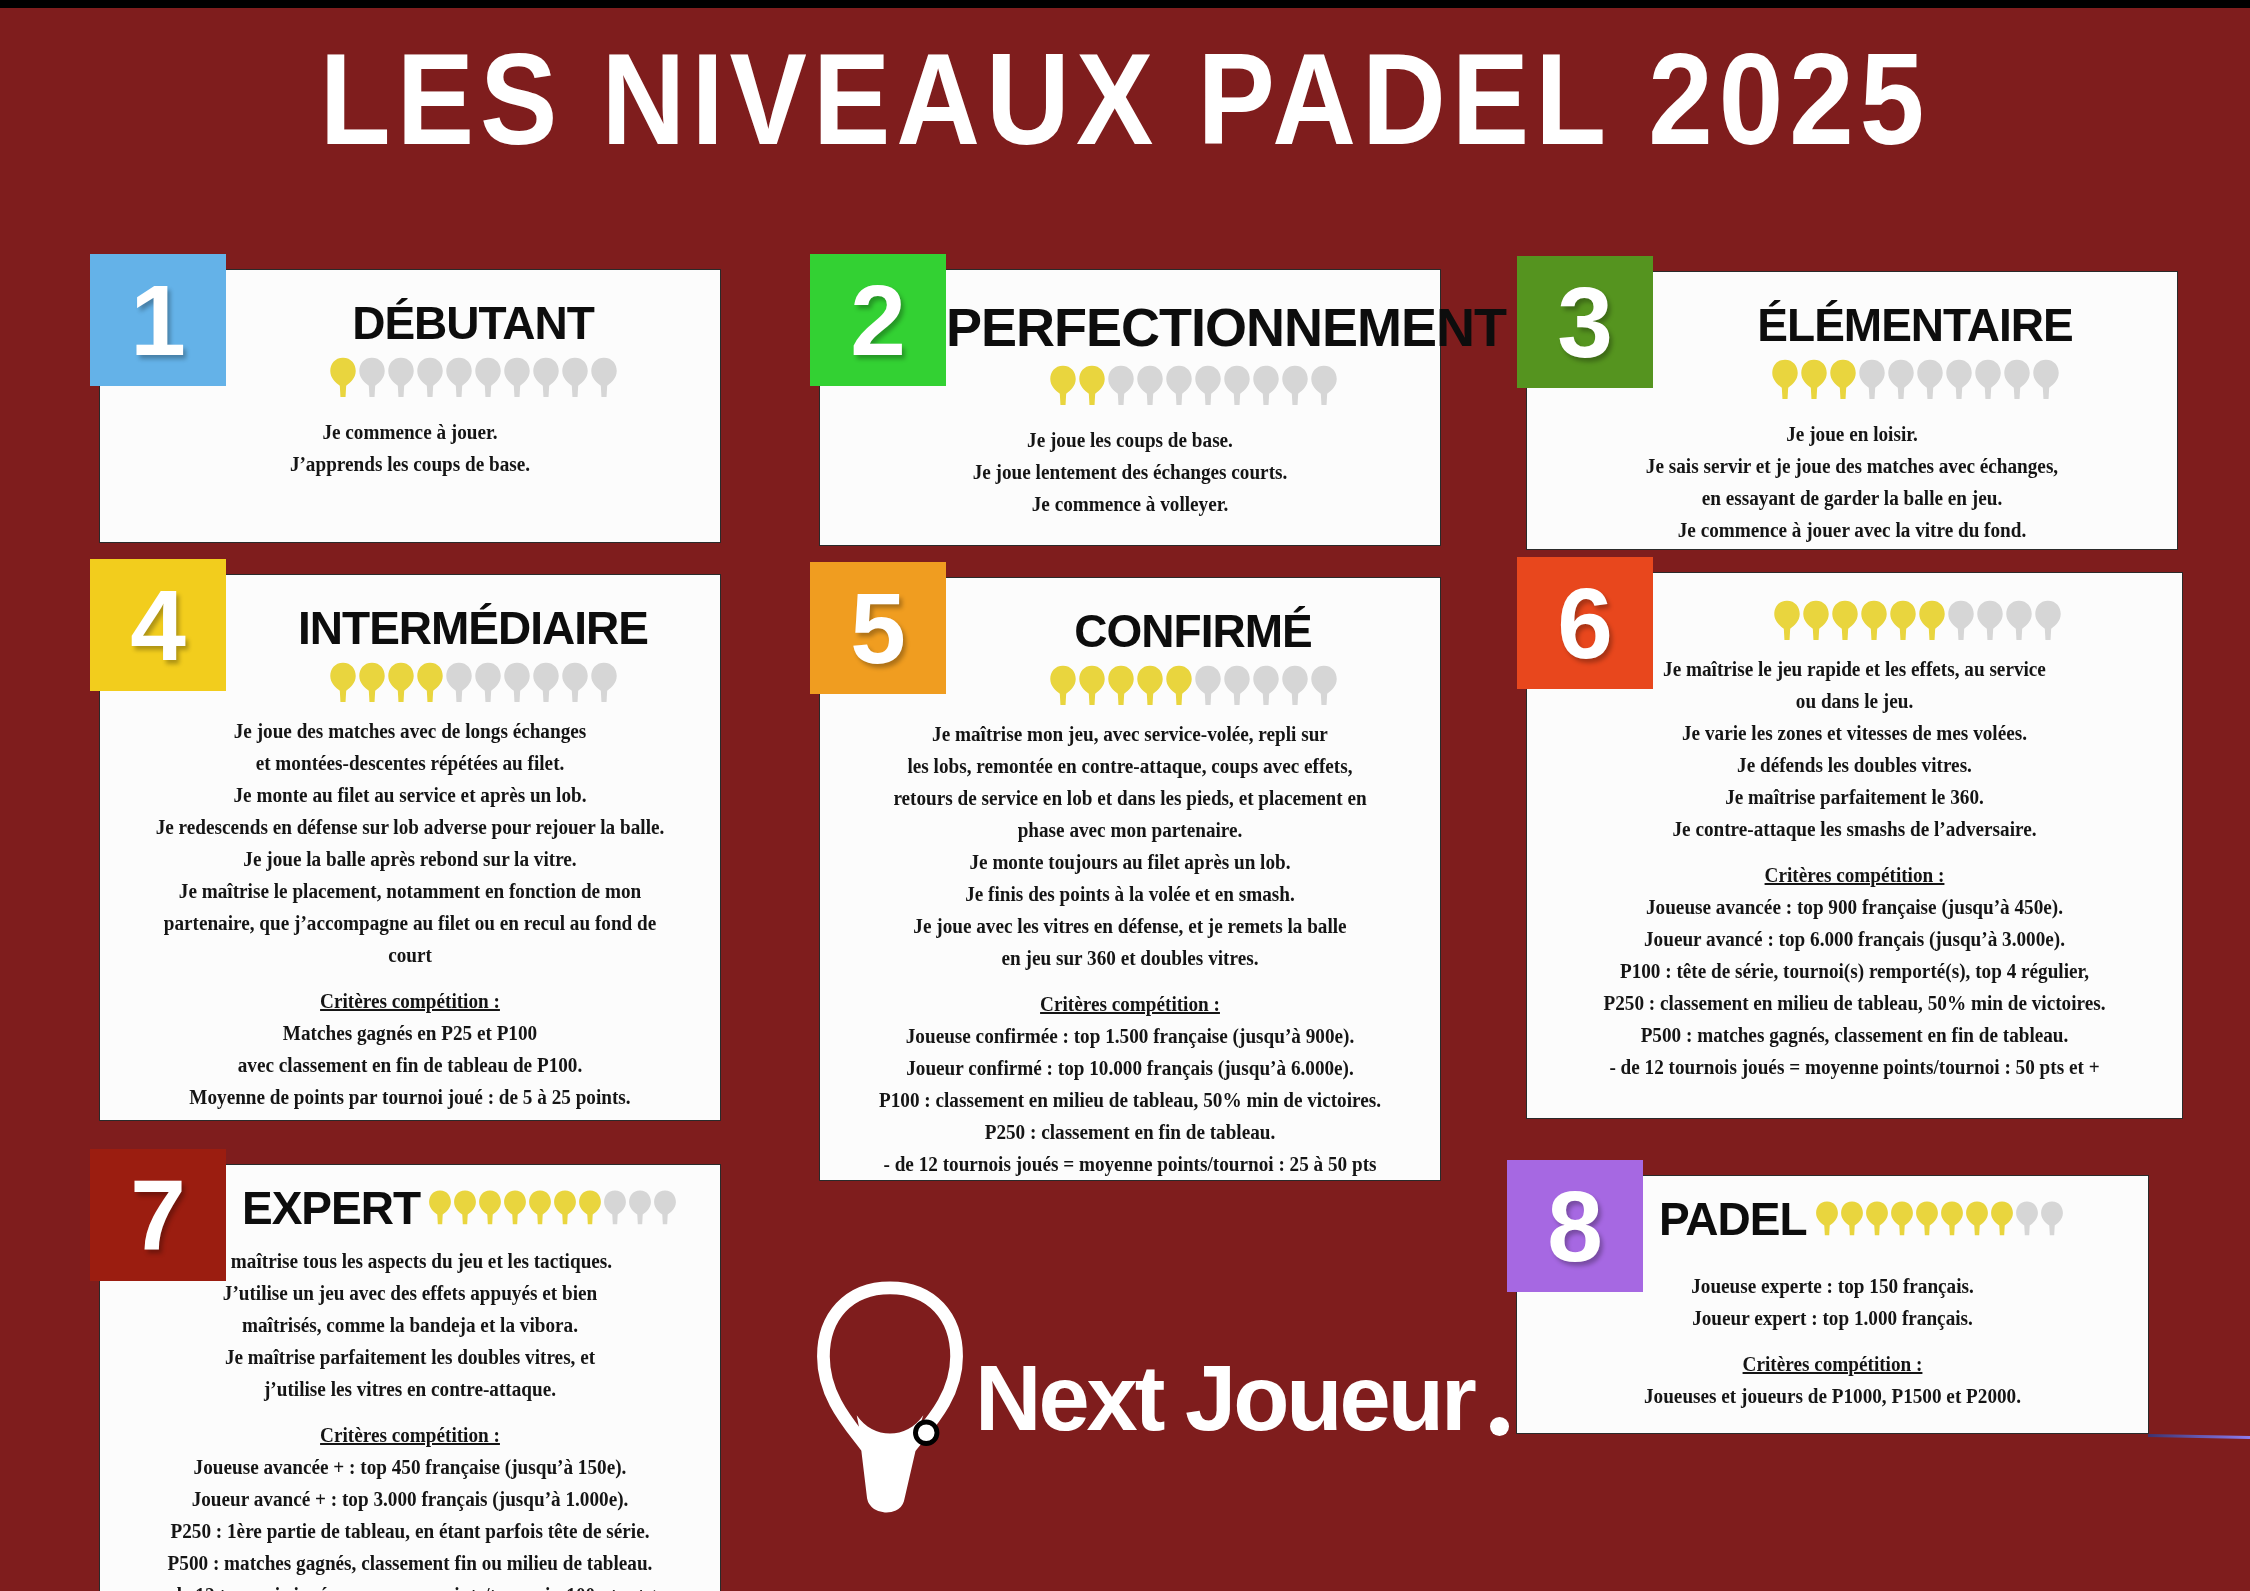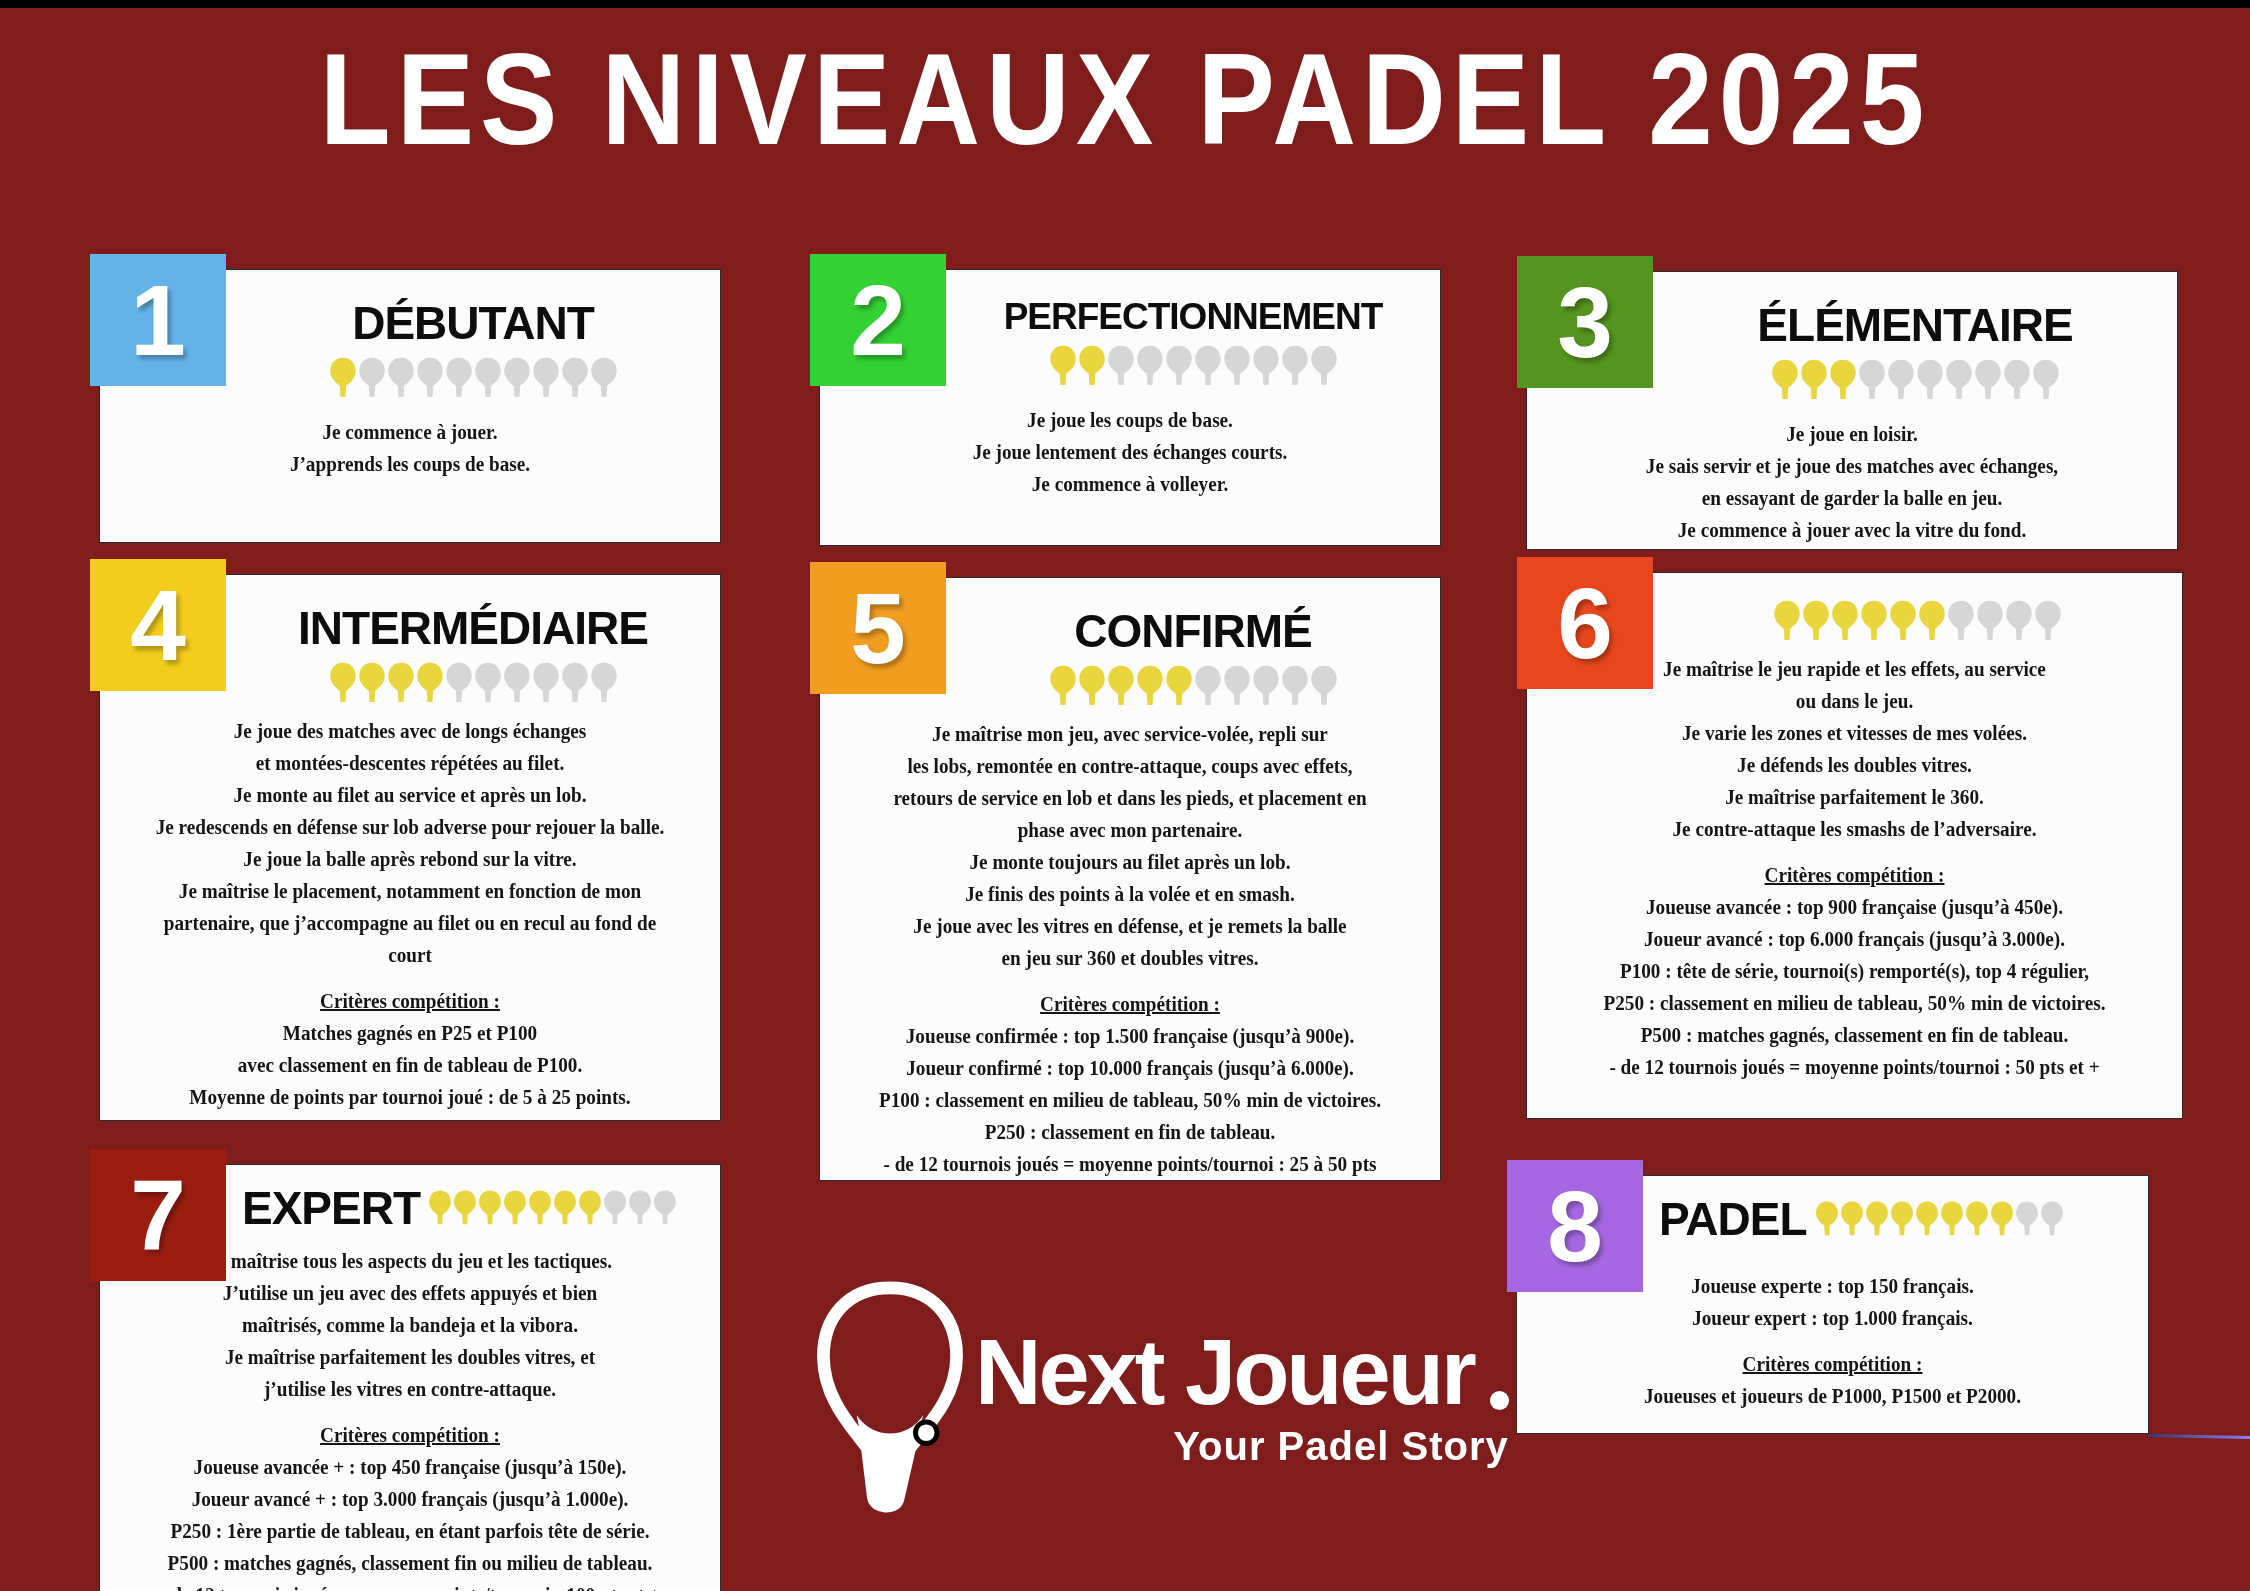--- a/index.html
+++ b/index.html
@@ -22,21 +22,21 @@
     color:#fff;font-size:100px;font-weight:bold;
     text-shadow:3px 4px 4px rgba(0,0,0,.28);
   }
   .head.stacked{margin-top:26px;padding-left:126px;text-align:center;}
   .head.stacked .rackets{justify-content:center;margin-top:6px;}
   .head.inline{display:flex;align-items:center;gap:8px;margin-top:16px;padding-left:142px;}
   .lvl-title{
     font-weight:bold;font-size:46px;letter-spacing:-1px;
     white-space:nowrap;color:#0d0d0d;
   }
-  .t-sm .lvl-title{font-size:37px;}
+  .t-sm .lvl-title{font-size:54px;}
   .rackets{display:flex;gap:1px;}
   .racket{width:28px;height:44px;flex:0 0 auto;}
   .head.inline .racket{width:24px;height:38px;}
   .racket.filled path{fill:var(--racket-filled);}
   .racket.empty  path{fill:var(--racket-empty);}
   .body{
     margin-top:10px;text-align:center;color:#151515;
     font-family:"Liberation Serif",serif;font-weight:bold;
     font-size:20px;line-height:32px;
     transform:scaleX(.96);transform-origin:50% 0;
@@ -474,18 +474,17 @@
     <svg class="pin" viewBox="0 0 150 240" xmlns="http://www.w3.org/2000/svg">
       <path d="M75 8 C118 8 143 38 143 78 C143 122 110 152 95 172 L83 224 C80 234 60 233 58 222 L52 172 C38 152 7 122 7 78 C7 38 32 8 75 8 Z" fill="none" stroke="#ffffff" stroke-width="13"></path>
       <path d="M41 138 C58 163 92 163 109 138 L78 230 C74 238 60 236 58 226 Z" fill="#ffffff"></path>
       <circle cx="112" cy="156" r="11" fill="#ffffff" stroke="#000000" stroke-width="5"></circle>
     </svg>
     <div class="logo-text">
       <div class="logo-name-row">
         <span class="logo-name">Next Joueur</span>
         <span class="ball-dot"></span>
       </div>
-      <div class="logo-tagline">Your Padel Story</div>
     </div>
   </div>
 
   <div class="corner-line"></div>
 </div>
 
 </body></html>

